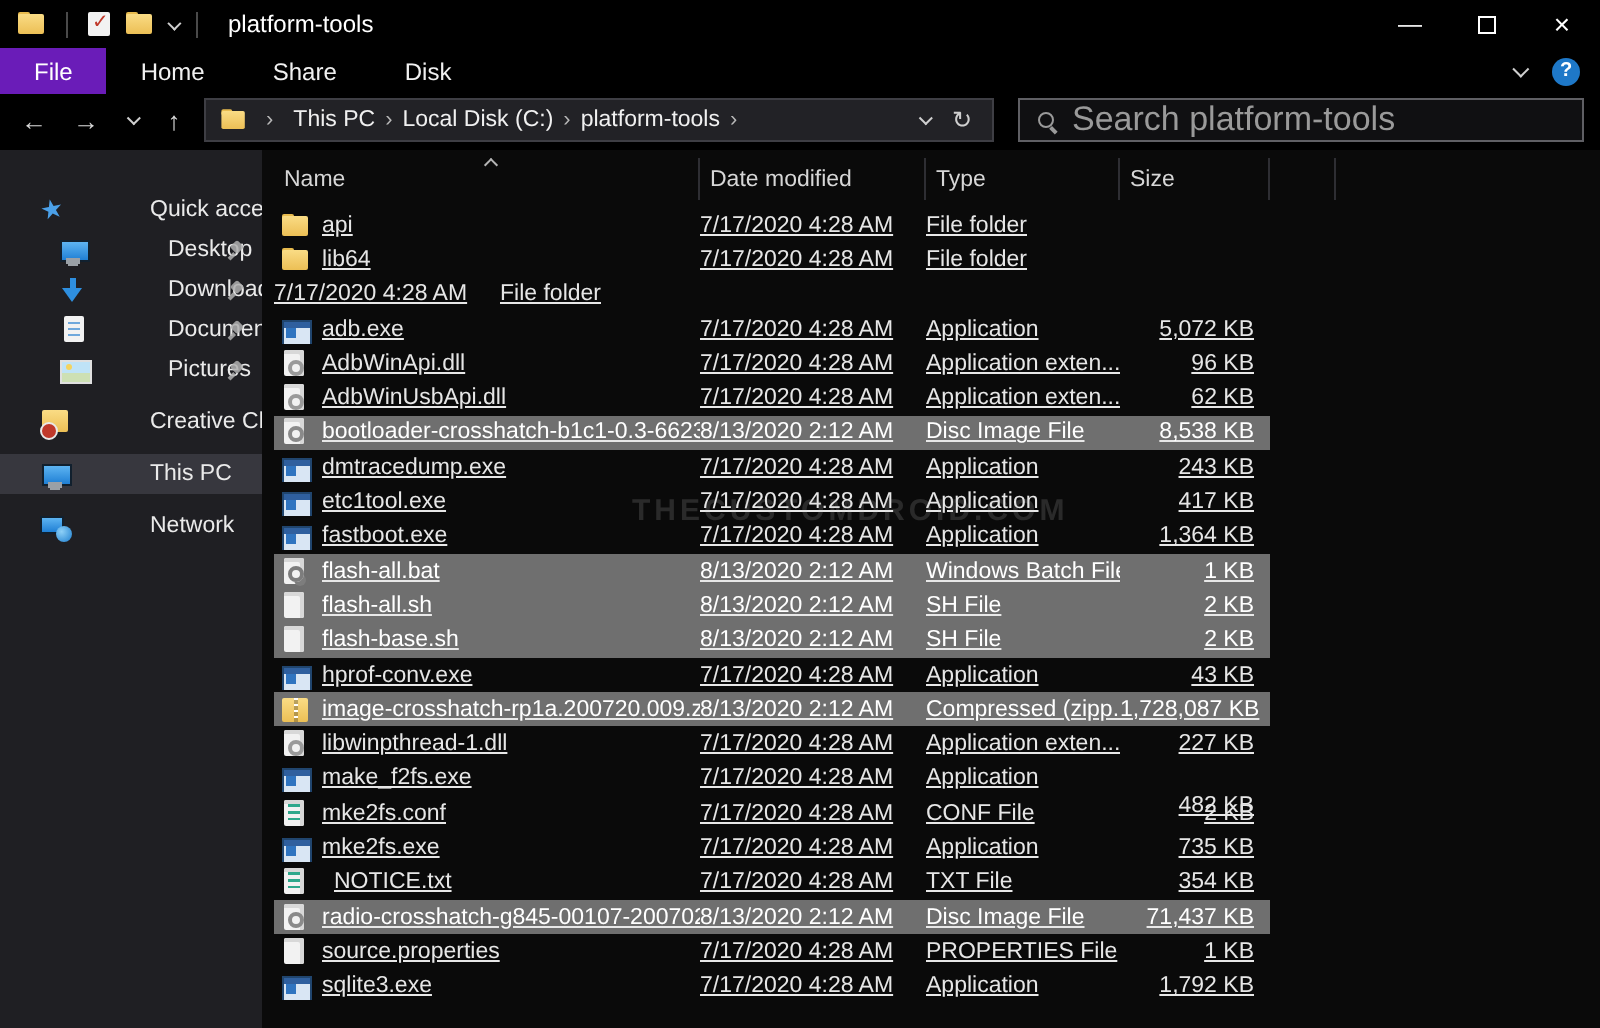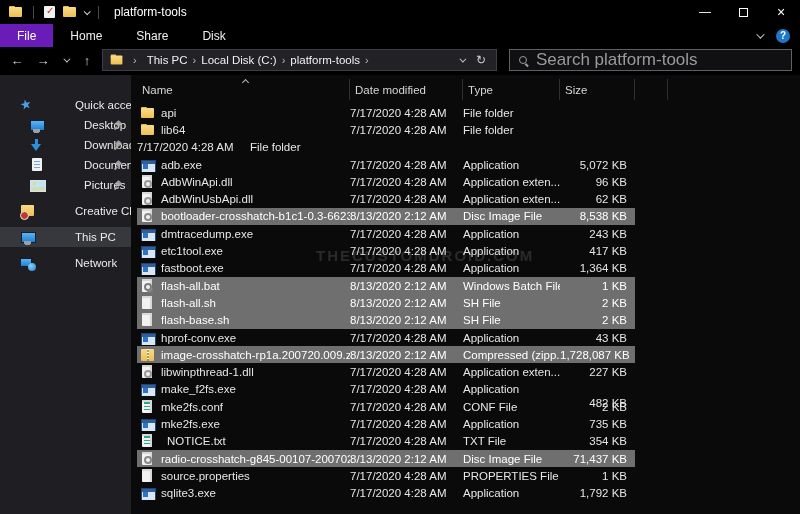--- a/index.html
+++ b/index.html
@@ -107,21 +107,21 @@
     border-radius:50%; background:radial-gradient(circle at 35% 35%, #8ed0f7, #1d7fd0); }
 
   
   .content { flex:1; background:#0a0a0a; position:relative; overflow:hidden; }
   .list-header { display:flex; height:25px; align-items:flex-end; padding-left:6px; color:#d6d6d6;
     font-size:11.5px; }
   .hcell { position:relative; border-right:1px solid #2e2e33; height:21px; display:flex;
     align-items:center; padding-left:5px; }
   .hcell .sort-caret { position:absolute; left:50%; top:1px; width:5px; height:5px;
     border-left:1px solid #b5b5b5; border-top:1px solid #b5b5b5; transform:rotate(45deg); }
-  .rows { padding-top:4px; position:relative; }
+  .rows { padding-top:4px; position:relative;text-decoration:underline; }
   .frow { display:flex; height:17.3px; align-items:center; margin-left:6px; width:498px;
     font-size:11.5px; color:#e6e6e6; }
   .frow.selected { background:#6f6f6f; color:#fff; }
   .cell { overflow:hidden; white-space:nowrap; flex:none; }
   .c-name { display:flex; align-items:center; gap:6px; padding-left:3px; }
   .c-size { text-align:right; padding-right:8px; }
 
   
   .fi { position:relative; width:15px; height:14px; flex:none; }
   .fi.folder::before { content:""; position:absolute; left:1px; top:1px; width:6px; height:3px;

